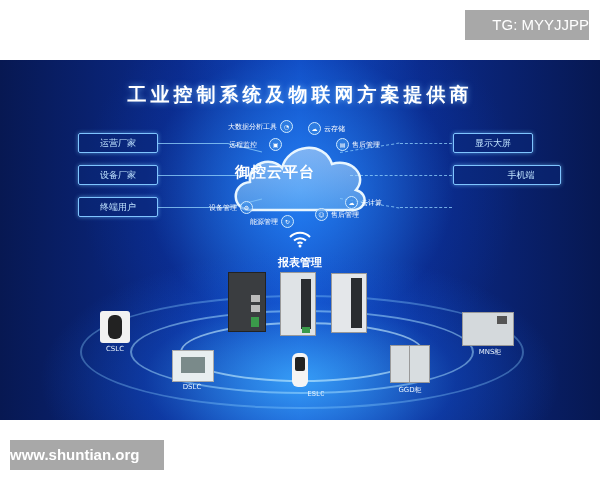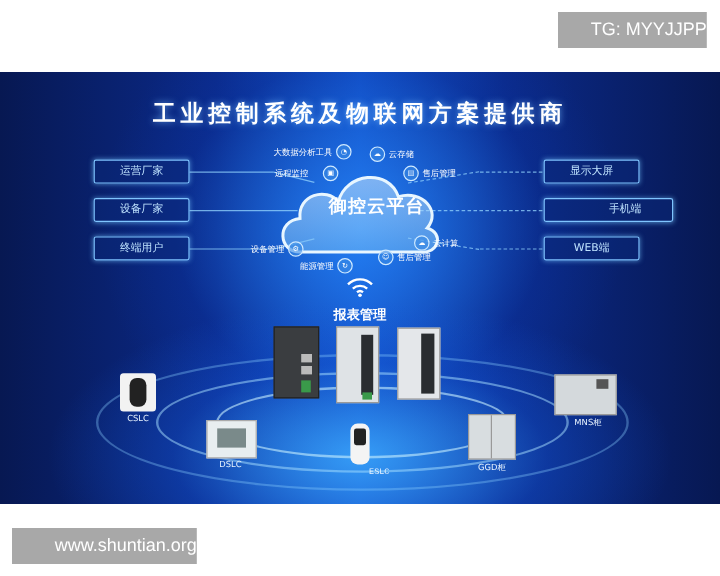--- a/index.html
+++ b/index.html
@@ -13,21 +13,21 @@
   }
   .title { position:absolute; left:0; width:600px; top:22px; text-align:center; color:#ffffff;
     font-size:19px; font-weight:bold; letter-spacing:4px; text-shadow:0 0 6px rgba(120,190,255,0.8); }
   .ring { position:absolute; border-radius:50%; border:2px solid rgba(140,210,255,0.35); }
   .side-box { position:absolute; width:78px; height:18px; border:1px solid #7fc4ff; border-radius:2px;
     color:#bfe3ff; font-size:9px; text-align:center; line-height:18px;
     background:rgba(10,40,120,0.5); box-shadow:0 0 4px rgba(120,200,255,0.6); }
   .line { position:absolute; height:0; border-top:1px solid rgba(150,215,255,0.75); }
   .dline { position:absolute; height:0; border-top:1px dashed rgba(150,215,255,0.75); }
   .cloud { position:absolute; }
-  .cloud-label { position:absolute; left:224px; top:103px; width:130px; text-align:right; color:#ffffff;
+  .cloud-label { position:absolute; left:235px; top:103px; width:130px; text-align:left; color:#ffffff;
     font-weight:bold; font-size:15px; letter-spacing:1px; }
   .feat { position:absolute; font-size:7px; color:#ffffff; white-space:nowrap; display:flex; align-items:center; gap:3px; }
   .feat .ic { width:11px; height:11px; border:1px solid #cfe9ff; border-radius:50%; display:inline-block;
     background:rgba(60,140,230,0.6); font-size:6px; line-height:11px; text-align:center; color:#fff; }
   .gw-label { position:absolute; left:250px; top:195px; width:100px; text-align:center; color:#fff; font-size:11px; font-weight:bold; }
   .wifi { position:absolute; left:288px; top:170px; }
   .dev { position:absolute; }
   .dev-label { position:absolute; color:#e9f4ff; font-size:7px; text-align:center; }
   .wm { position:absolute; background:#a8a8a8; color:#ffffff; font-family:"Liberation Sans", sans-serif; }
 </style>
@@ -47,21 +47,20 @@
   <div class="side-box" style="left:78px;top:137px;">终端用户</div>
 
   <div class="line" style="left:158px;top:83px;width:70px;"></div>
   <div class="line" style="left:228px;top:83px;width:35px;transform:rotate(14deg);transform-origin:left;"></div>
   <div class="line" style="left:158px;top:115px;width:90px;"></div>
   <div class="line" style="left:158px;top:147px;width:70px;"></div>
   <div class="line" style="left:228px;top:147px;width:35px;transform:rotate(-14deg);transform-origin:left;"></div>
 
   <div class="side-box" style="left:453px;top:73px;">显示大屏</div>
   <div class="side-box" style="left:453px;top:105px;padding-left:28px;">手机端</div>
-  <div class="side-box" style="left:453px;top:137px;">WEB端</div>
 
   <div class="dline" style="left:340px;top:92px;width:60px;transform:rotate(-9deg);transform-origin:left;"></div>
   <div class="dline" style="left:400px;top:83px;width:52px;"></div>
   <div class="dline" style="left:350px;top:115px;width:102px;"></div>
   <div class="dline" style="left:340px;top:138px;width:60px;transform:rotate(9deg);transform-origin:left;"></div>
   <div class="dline" style="left:400px;top:147px;width:52px;"></div>
 
   <svg class="cloud" style="left:228px;top:72px;" width="144" height="84" viewBox="0 0 144 84">
     <defs>
       <linearGradient id="cg" x1="0" y1="0" x2="0" y2="1">
@@ -147,13 +146,13 @@
   </div>
   <div class="dev-label" style="left:390px;top:325px;width:40px;">GGD柜</div>
 
   <div class="dev" style="left:462px;top:252px;width:50px;height:32px;background:#d4d9dc;border:1px solid #999;">
     <div style="position:absolute;left:34px;top:3px;width:10px;height:8px;background:#555;"></div>
   </div>
   <div class="dev-label" style="left:470px;top:287px;width:40px;">MNS柜</div>
 </div>
 
 <div class="wm" style="left:465px;top:10px;width:124px;height:30px;line-height:30px;text-align:right;font-size:15px;">TG: MYYJJPP</div>
-<div class="wm" style="left:10px;top:440px;width:154px;height:30px;line-height:30px;text-align:right;font-size:15px;">www.shuntian.org</div>
+<div class="wm" style="left:10px;top:440px;width:154px;height:30px;line-height:30px;text-align:left;font-size:15px;font-weight:bold;">www.shuntian.org</div>
 
 </body></html>

